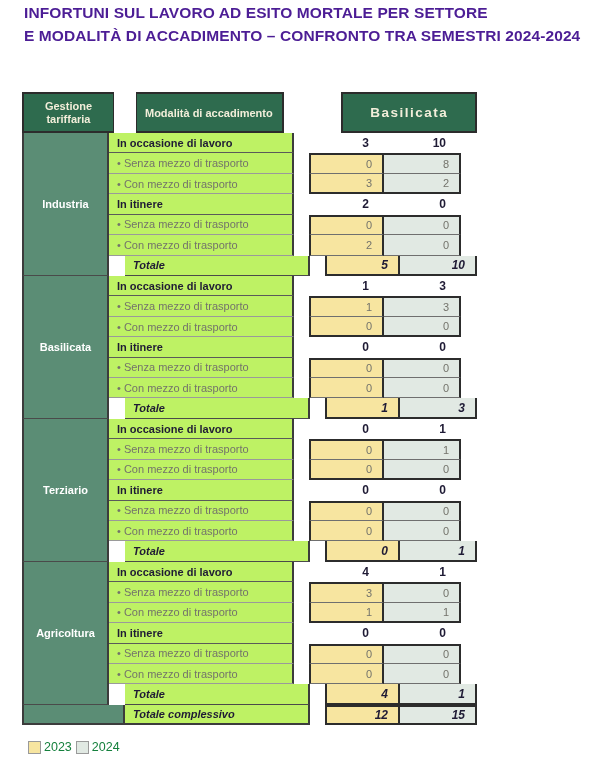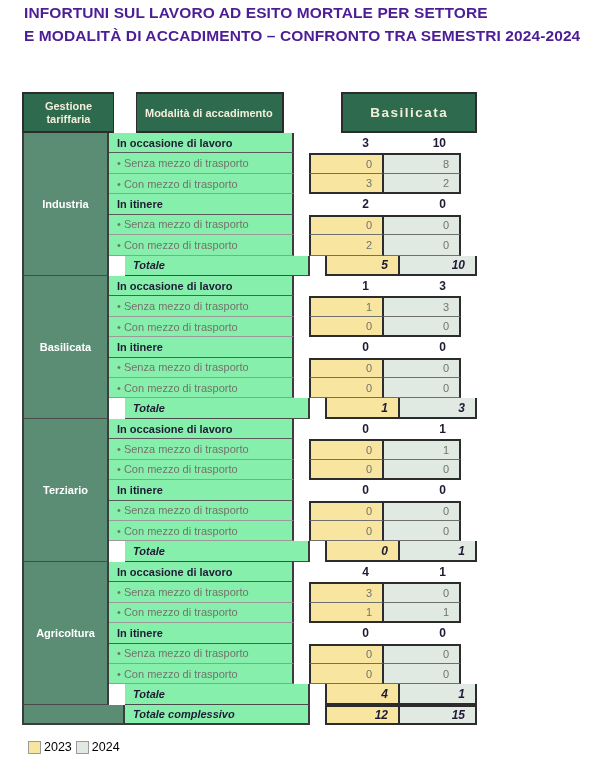--- a/index.html
+++ b/index.html
@@ -48,21 +48,21 @@
     width:102px;box-sizing:border-box;
     background:#5b8d75;color:#ffffff;font-weight:bold;font-size:11px;
     display:flex;align-items:center;justify-content:center;
     border-left:2.5px solid #3c3c3c;border-right:2px solid #3c3c3c;
     border-bottom:1.5px solid #4a4a4a;
   }
   .sec-rows{display:flex;flex-direction:column;}
   .row{display:flex;height:20.43px;align-items:stretch;}
   .lbl{
     width:185px;box-sizing:border-box;display:flex;align-items:center;
-    padding-left:8px;font-size:11px;background:#86efac;
+    padding-left:8px;font-size:11px;background:#bef264;
     border-right:2px solid #3c3c3c;border-bottom:1px solid #9a9a9a;
   }
   .row.bold .lbl{font-weight:bold;color:#1f1b35;border-bottom:1.5px solid #5a5a5a;}
   .row.sub  .lbl{color:#73736b;}
   .row.total .lbl{font-weight:bold;font-style:italic;color:#1f1b35;}
   .sec-rows .row:last-child .lbl{border-bottom:1.5px solid #4a4a4a;margin-left:16px;}
   .gapcell{width:15px;background:#ffffff;}
   .val{
     box-sizing:border-box;display:flex;align-items:center;justify-content:flex-end;
     font-size:12px;background:#ffffff;
@@ -83,21 +83,21 @@
   .grand .g-green{
     width:103px;box-sizing:border-box;background:#5b8d75;
     border-left:2.5px solid #3c3c3c;border-right:2px solid #3c3c3c;
     border-bottom:2px solid #3c3c3c;
   }
   .grand .lbl{border-bottom:2px solid #3c3c3c;}
 
   
   .legend{
     position:absolute;left:28px;top:740px;
-    display:flex;align-items:center;font-size:12.5px;color:#000000;
+    display:flex;align-items:center;font-size:12.5px;color:#15803d;
   }
   .swatch{
     width:13px;height:13px;box-sizing:border-box;
     border:1px solid #9a9a9a;margin-right:3px;
   }
   .sw-2023{background:#f7e5a0;}
   .sw-2024{background:#e1e9e3;margin-left:4px;}
 </style>
 </head>
 <body>

